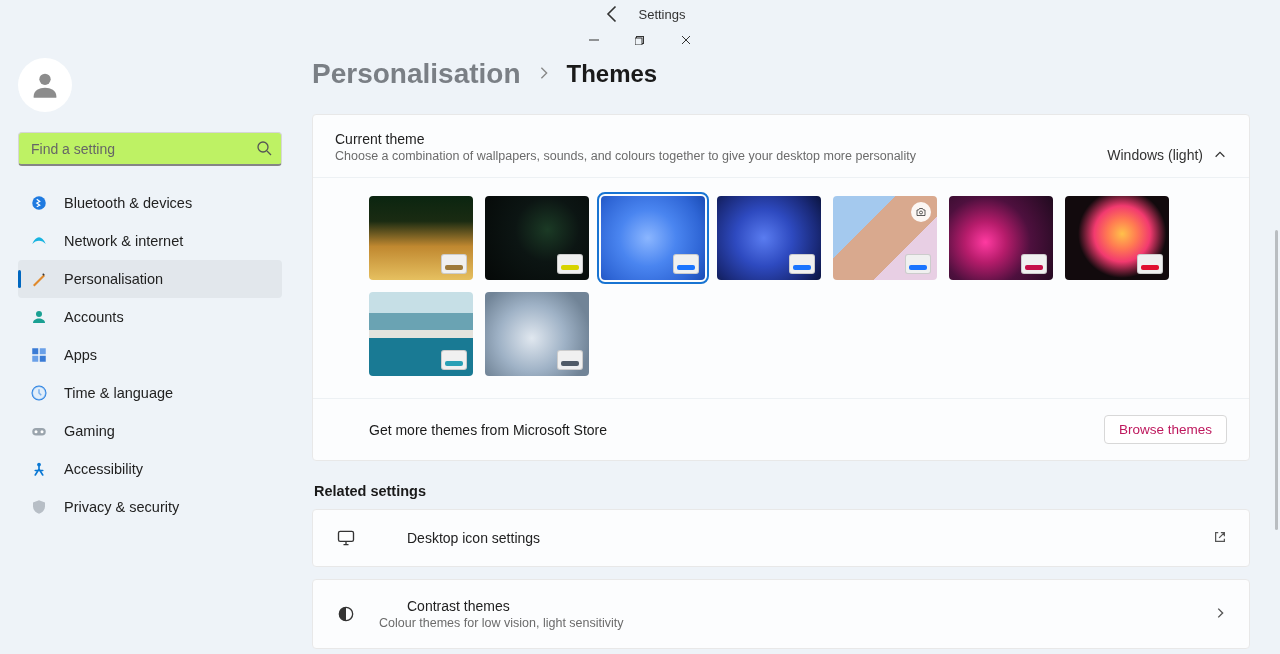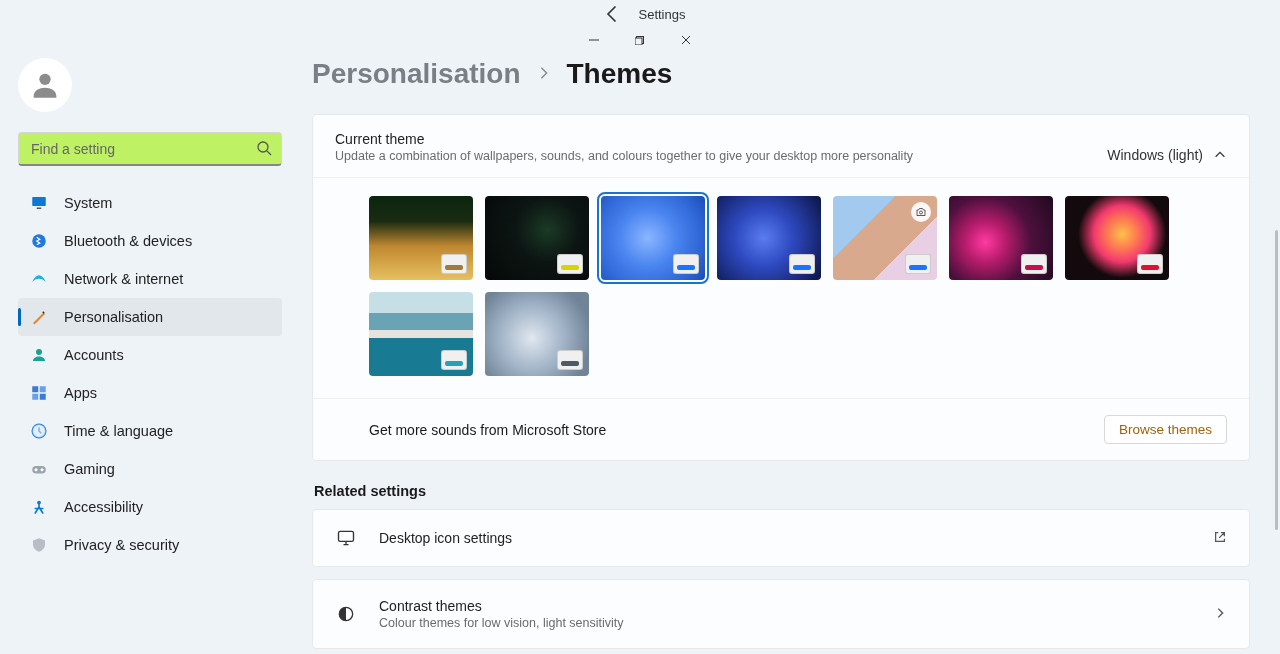--- a/index.html
+++ b/index.html
@@ -64,21 +64,21 @@
     content:""; position:absolute; left:0; top:10px; bottom:10px; width:3px;
     background:#0067c0; border-radius:2px;
   }
   .nav .nicon { width:18px; height:18px; display:flex; align-items:center; justify-content:center; }
   .nicon svg { width:18px; height:18px; }
 
   
   .breadcrumb { display:flex; align-items:center; gap:16px; padding: 8px 0 24px 0; }
   .bc-parent { font-size:28px; font-weight:600; color:#7a7f85; cursor:pointer; }
   .bc-chev { color:#888; font-size:18px; }
-  .bc-current { font-size:28px; font-weight:600; color:#1a1a1a; }
+  .bc-current { font-size:24px; font-weight:600; color:#1a1a1a; }
 
   
   .card {
     background:#fcfdfe; border:1px solid #e8e8e8; border-radius:4px;
     margin-bottom:12px;
   }
   .card-head {
     display:flex; align-items:flex-end; justify-content:space-between;
     padding:16px 22px 14px 22px;
   }
@@ -117,35 +117,35 @@
   .bg-lake    { background: linear-gradient(to bottom,#c6dfe6 0 25%, #6aa3b3 25% 45%, #e4e3dd 45% 55%, #197a94 55% 100%); }
   .bg-silver  { background: radial-gradient(circle at 45% 55%, #e0e7ef 0%, #9fb2c6 45%, #718497 80%); }
 
   
   .store-row {
     display:flex; justify-content:space-between; align-items:center;
     padding:16px 22px 16px 56px; border-top:1px solid #edf1f4;
   }
   .browse-btn {
     background:#fff; border:1px solid #d8d8d8; border-radius:4px;
-    padding:6px 14px; font-size:13.5px; cursor:pointer; color:#a16207;
+    padding:6px 14px; font-size:13.5px; cursor:pointer; color:#be185d;
   }
 
   
   .section-label { font-weight:600; font-size:14.5px; padding: 10px 0 10px 2px; }
 
   
   .setting-row {
     display:flex; align-items:center; gap:22px;
     padding:18px 22px; cursor:pointer;
   }
   .setting-row .sicon { width:22px; display:flex; justify-content:center; color:#333; }
   .setting-row .sicon svg { width:20px; height:20px; }
   .setting-row .stext { flex:1; }
-  .setting-row .stitle { font-size:14px; color:#222; }
+  .setting-row .stitle { font-size:14px; color:#222;margin-left:28px; }
   .setting-row .ssub  { font-size:12.5px; color:#6b6b6b; margin-top:2px; }
   .setting-row .chev { color:#555; }
   .setting-row .chev svg { width:14px; height:14px; }
 
   
   .vscroll { position:absolute; right:2px; top:230px; width:3px; height:300px; background:rgba(0,0,0,0.22); border-radius:2px; }
 </style>
 </head>
 <body>
 
@@ -192,29 +192,20 @@
 
     <div class="search-wrap">
       <input class="search-input" placeholder="Find a setting" style="">
       <svg class="search-icon" viewBox="0 0 16 16">
           <circle cx="7" cy="7" r="5" fill="none" stroke="currentColor" stroke-width="1.3"></circle>
           <path d="M11 11l4 4" stroke="currentColor" stroke-width="1.3"></path>
         </svg>
     </div>
 
     <ul class="nav" id="nav">
-        <li>
-          <span class="nicon">
-            <svg viewBox="0 0 24 24">
-              <rect x="3" y="4" width="18" height="12" rx="1" fill="#0a78d4"></rect>
-              <rect x="9" y="18" width="6" height="2" fill="#555"></rect>
-            </svg>
-          </span>
-          <span>System</span>
-        </li>
         <li>
           <span class="nicon">
             <svg viewBox="0 0 24 24">
               <circle cx="12" cy="12" r="9" fill="#1f7ae0"></circle>
               <path d="M9 7l4 3-4 2 4 3-4 2" stroke="#fff" stroke-width="1.6" fill="none"></path>
             </svg>
           </span>
           <span>Bluetooth &amp; devices</span>
         </li>
         <li>
@@ -302,21 +293,21 @@
             <path d="M5 2l6 6-6 6" fill="none" stroke="#888" stroke-width="1.6"></path>
           </svg>
       </span>
       <span class="bc-current">Themes</span>
     </div>
 
     <div class="card">
       <div class="card-head">
         <div class="ch-left">
           <div class="ch-title">Current theme</div>
-          <div class="ch-sub">Update a combination of wallpapers, sounds, and colours together to give your desktop more personality</div>
+          <div class="ch-sub">Choose a combination of wallpapers, sounds, and colours together to give your desktop more personality</div>
         </div>
         <div class="ch-right">
           <span>Windows (light)</span>
           <svg viewBox="0 0 16 16">
               <path d="M3 10l5-5 5 5" fill="none" stroke="currentColor" stroke-width="1.4"></path>
             </svg>
         </div>
       </div>
 
       <div class="theme-grid" id="theme-grid">
@@ -367,21 +358,21 @@
             </div>
           </div>
           <div class="theme-thumb bg-silver" title="Silver bloom">
             <div class="mini">
               <div class="bar" style="background:#505a66"></div>
             </div>
           </div>
         </div>
 
       <div class="store-row">
-        <span>Get more sounds from Microsoft Store</span>
+        <span>Get more themes from Microsoft Store</span>
         <button class="browse-btn">Browse themes</button>
       </div>
     </div>
 
     <div class="section-label">Related settings</div>
 
     <div id="related-rows">
         <div class="card">
           <div class="setting-row">
             <div class="sicon">

